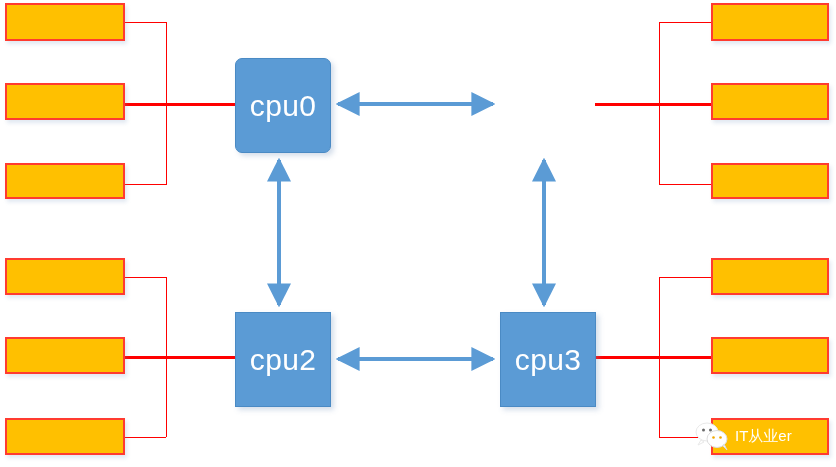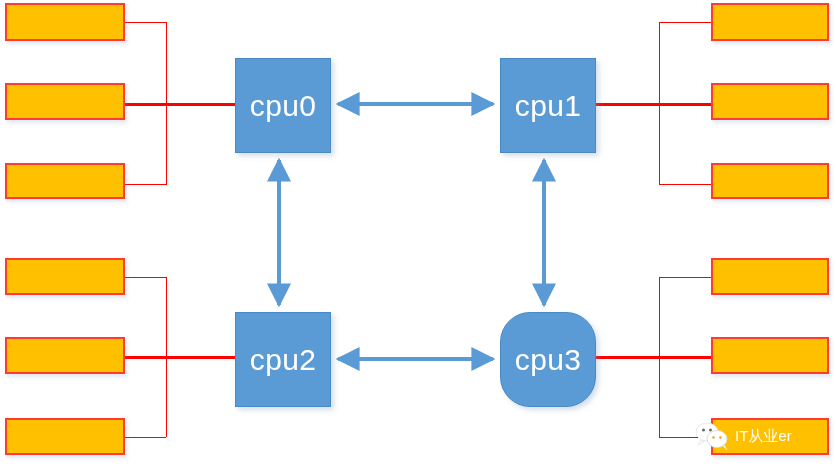--- a/index.html
+++ b/index.html
@@ -143,30 +143,27 @@
 
         <ellipse cx="24" cy="19" rx="10" ry="8.5" fill="#ffffff" stroke="#dddddd" stroke-width="1"></ellipse>
         <path d="M30 26 L34 30 L31 24 Z" fill="#ffffff" stroke="#dddddd" stroke-width="1"></path>
         <circle cx="20.5" cy="17.5" r="1.3" fill="#F2A900"></circle>
         <circle cx="27.5" cy="17.5" r="1.3" fill="#F2A900"></circle>
       </svg>
     </span>
     <span>IT从业er</span>
   </div>
 
-  <div class="cpu-box" style="left:235px; top:58px; width:96px; height:95px;">
+  <div class="cpu-box" style="left:235px; top:58px; width:96px; height:95px;border-radius:7px;">
     <span>cpu0</span>
-  </div>
-  <div class="cpu-box" style="left:500px; top:58px; width:96px; height:95px;">
-    <span>cpu1</span>
   </div>
   <div class="cpu-box" style="left:235px; top:312px; width:96px; height:95px;text-align:center;">
     <span>cpu2</span>
   </div>
-  <div class="cpu-box" style="left:500px; top:312px; width:96px; height:95px;border-radius:30px;">
+  <div class="cpu-box" style="left:500px; top:312px; width:96px; height:95px;">
     <span>cpu3</span>
   </div>
 
   <svg class="arrow-layer" viewBox="0 0 836 467">
     <defs>
       <marker id="ah-end" viewBox="0 0 10 10" refX="9" refY="5" markerWidth="6" markerHeight="6" orient="auto-start-reverse">
         <path d="M 0 0 L 10 5 L 0 10 z" fill="#5B9BD5"></path>
       </marker>
     </defs>
 

